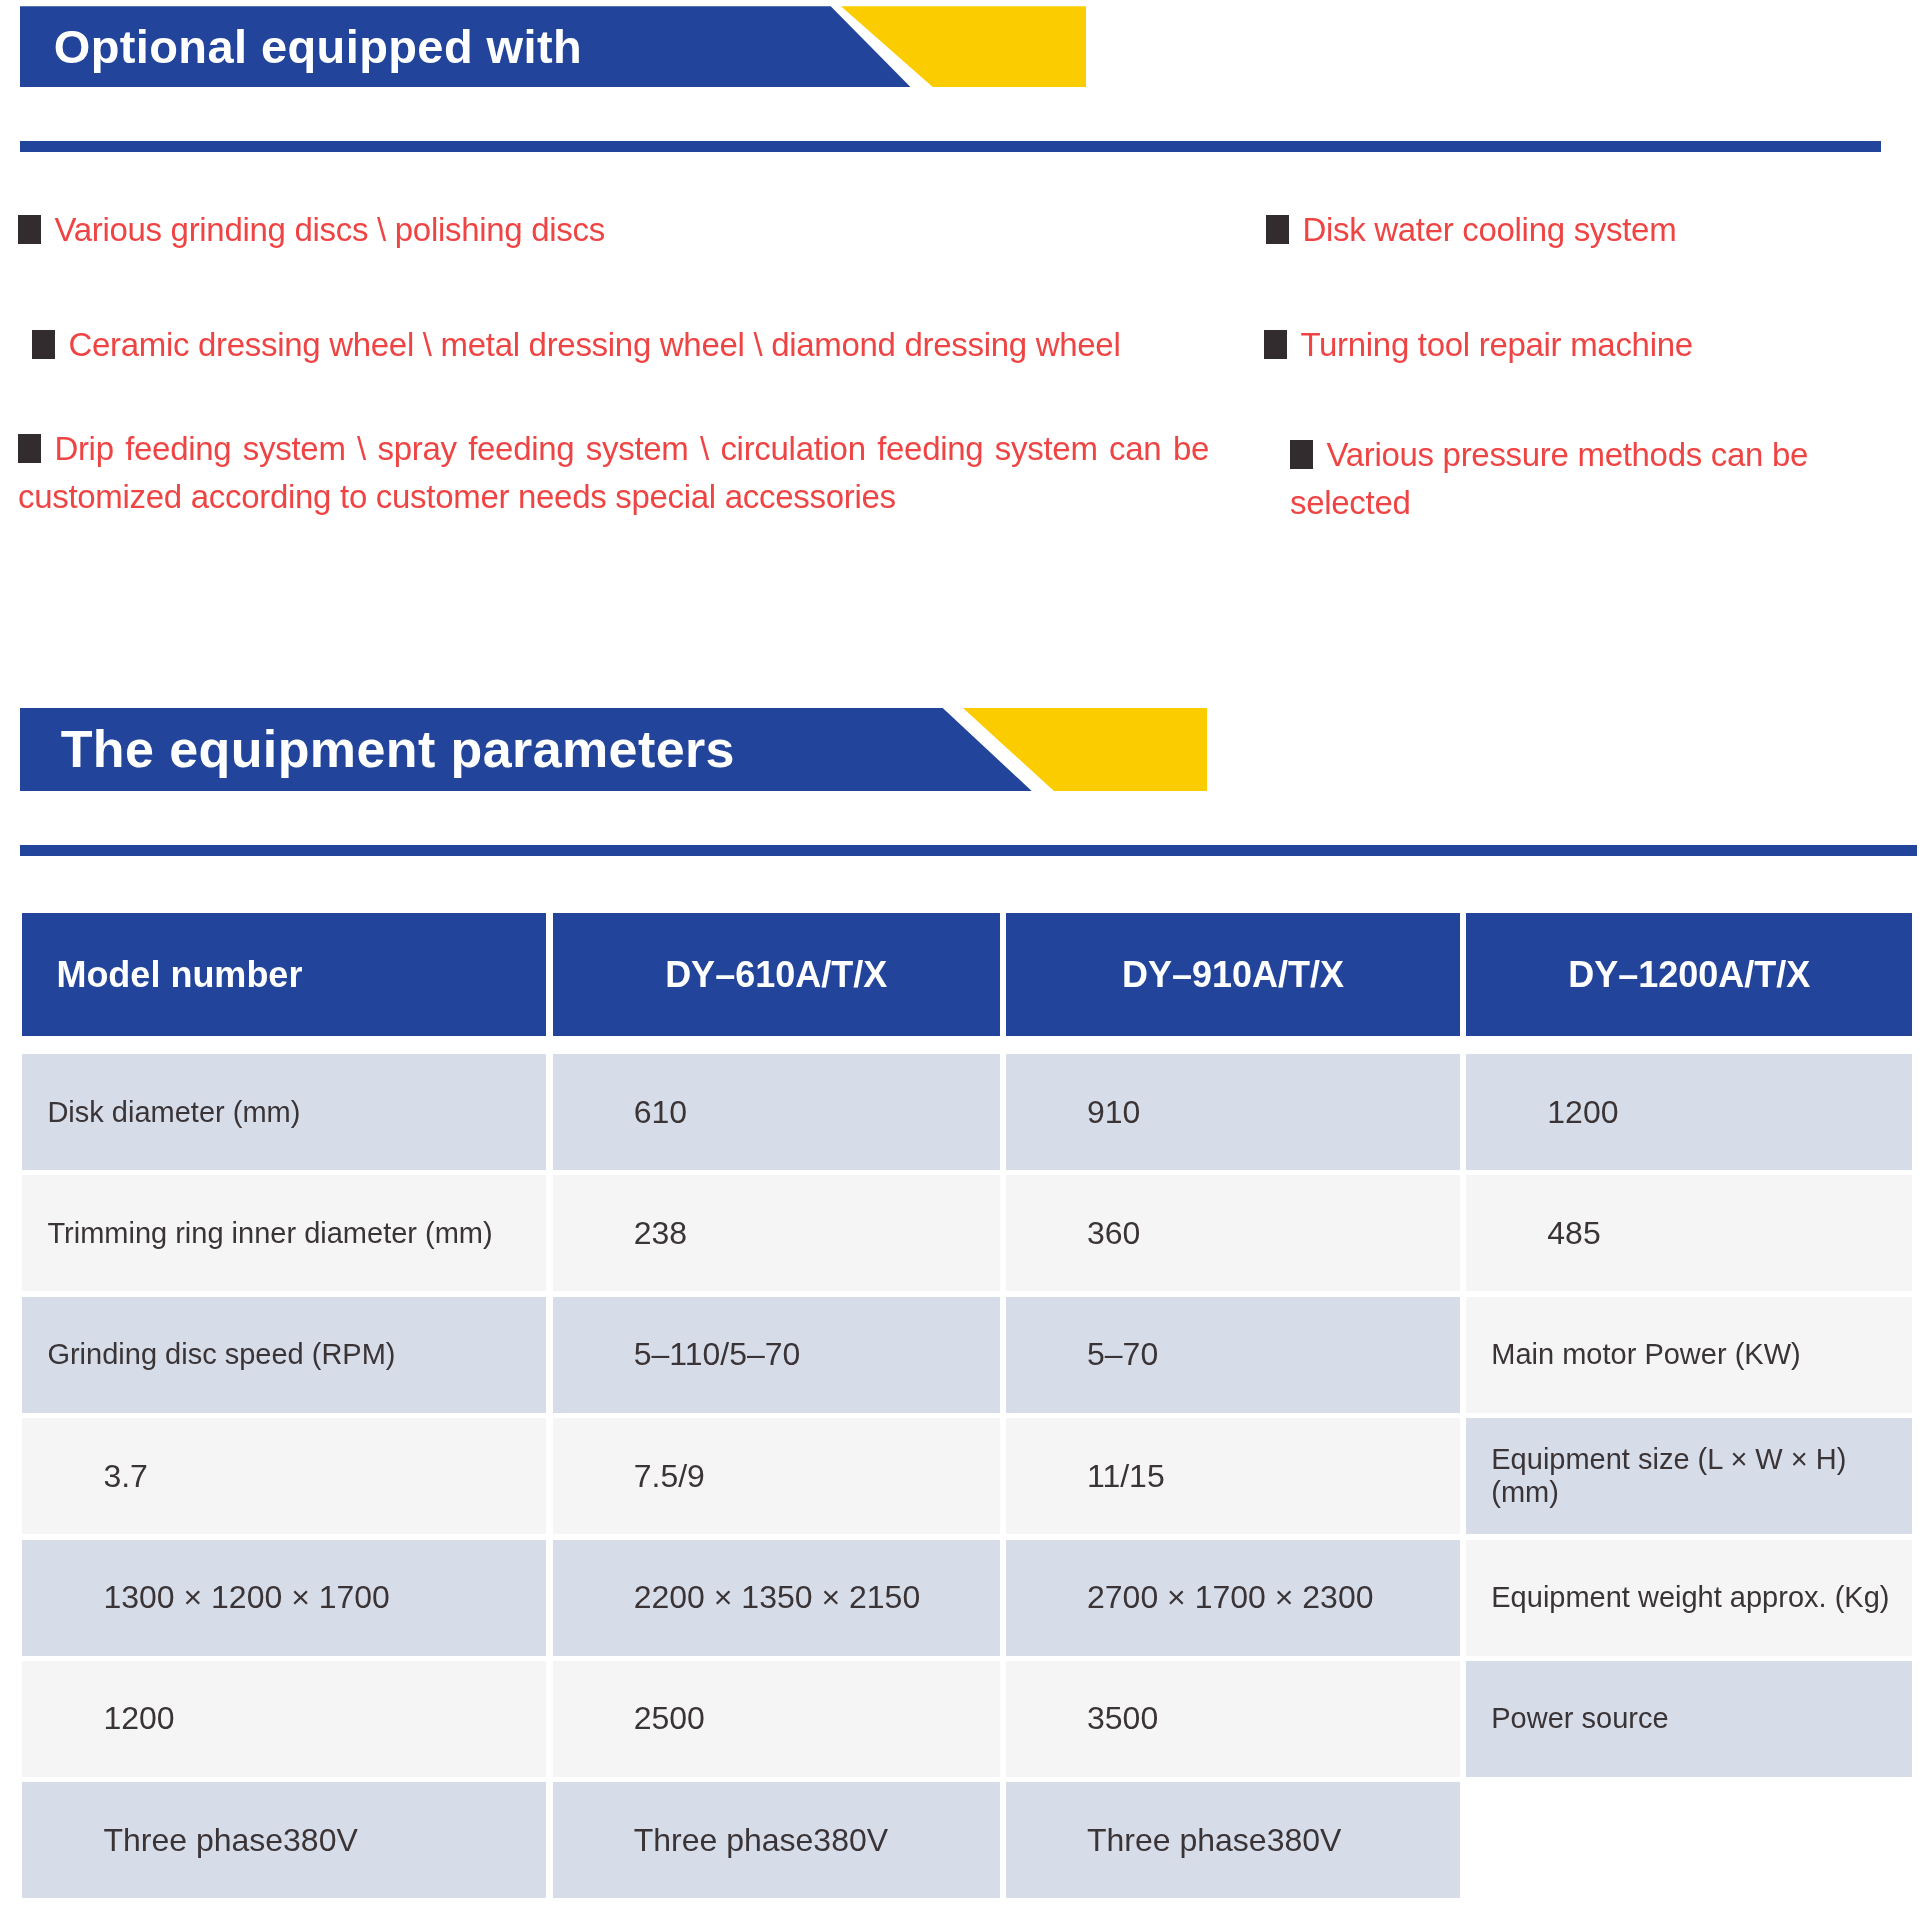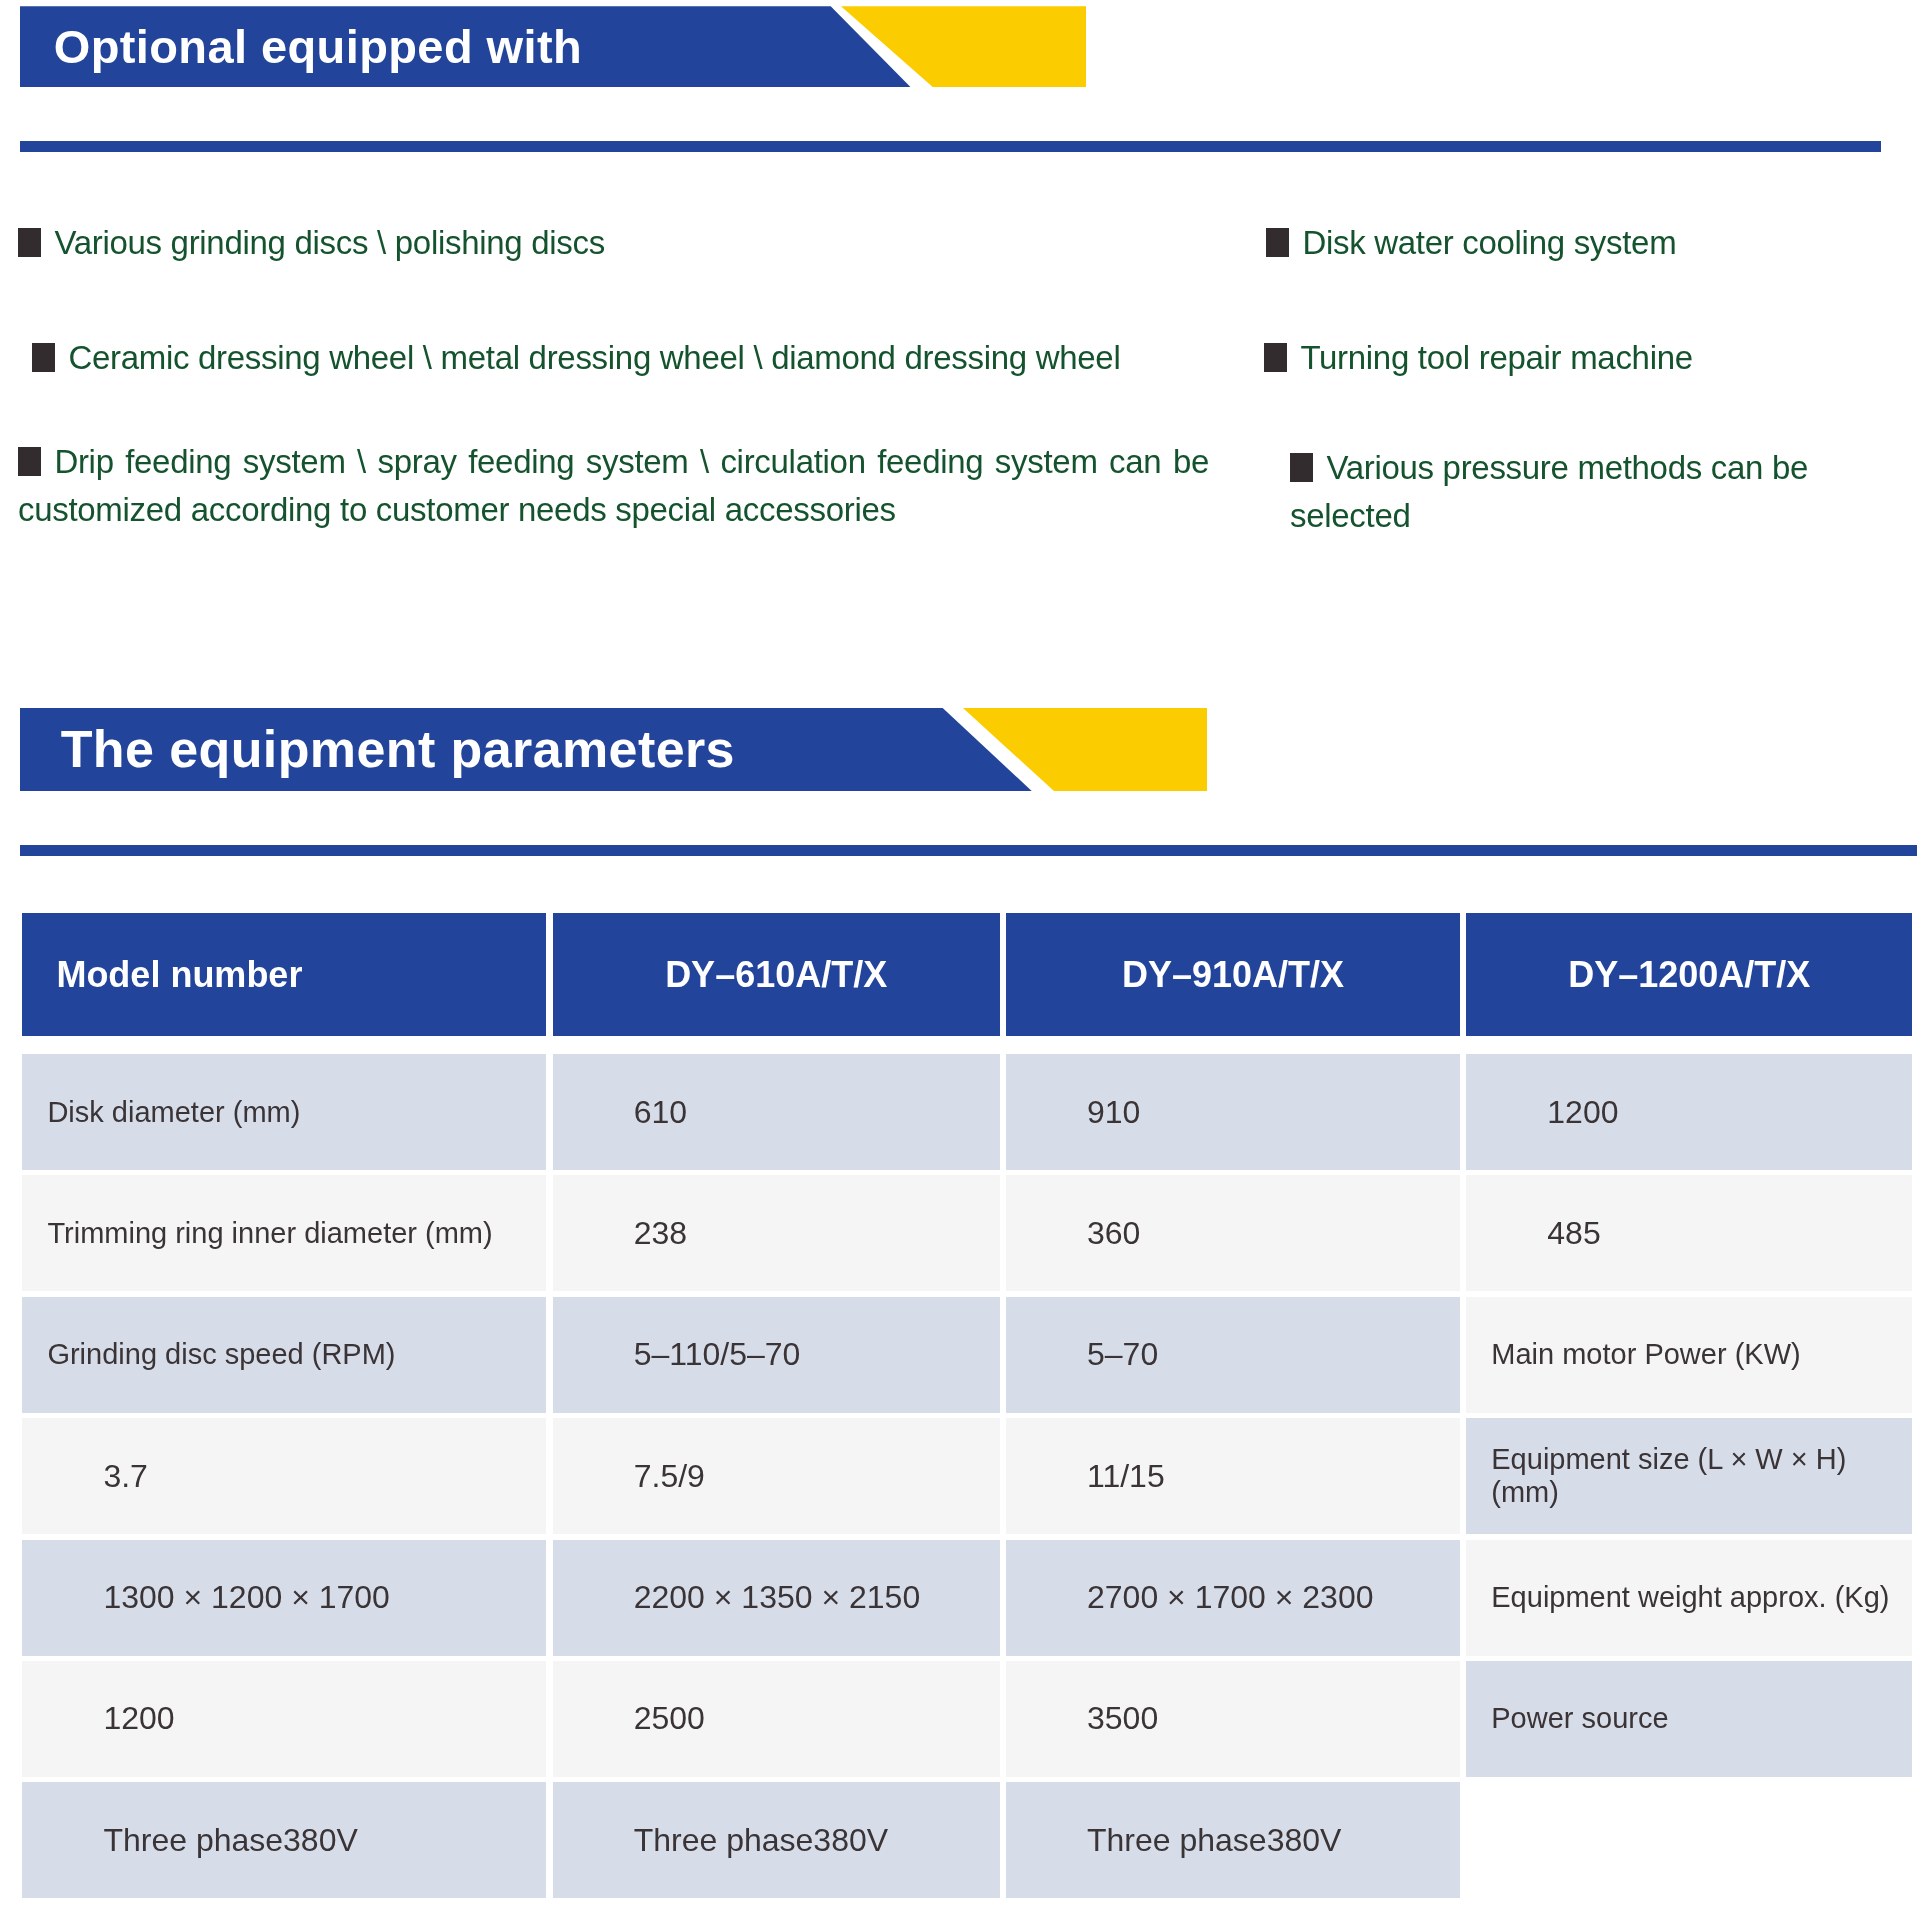--- a/index.html
+++ b/index.html
@@ -32,22 +32,21 @@
     -webkit-clip-path:polygon(0 0, 100% 0, 100% 100%, 91px 100%);
     clip-path:polygon(0 0, 100% 0, 100% 100%, 91px 100%);}
   .rule{position:absolute;height:10.7px;background:#22449B;}
   .rule1{left:19.7px;top:141px;width:1861px;}
   .rule2{left:19.7px;top:845px;width:1897px;}
 
   
   .bullet-item{
     position:absolute;
     font-size:33px;line-height:48px;letter-spacing:-0.3px;
-    color:#14532d;
-    margin-top:13px;
+    color:#ef4444;
   }
   .bullet-item .sq{
     display:inline-block;width:23px;height:29px;background:#332C2E;
     vertical-align:middle;margin-right:13.4px;margin-top:-5.4px;
   }
   .bl1{left:18px;top:206px;width:1245px;}
   .bl2{left:32px;top:321px;width:1249px;}
   .bl3{left:18px;top:425px;width:1191px;text-align:justify;}
   .br1{left:1266px;top:206px;width:760px;}
   .br2{left:1264px;top:321px;width:640px;}

